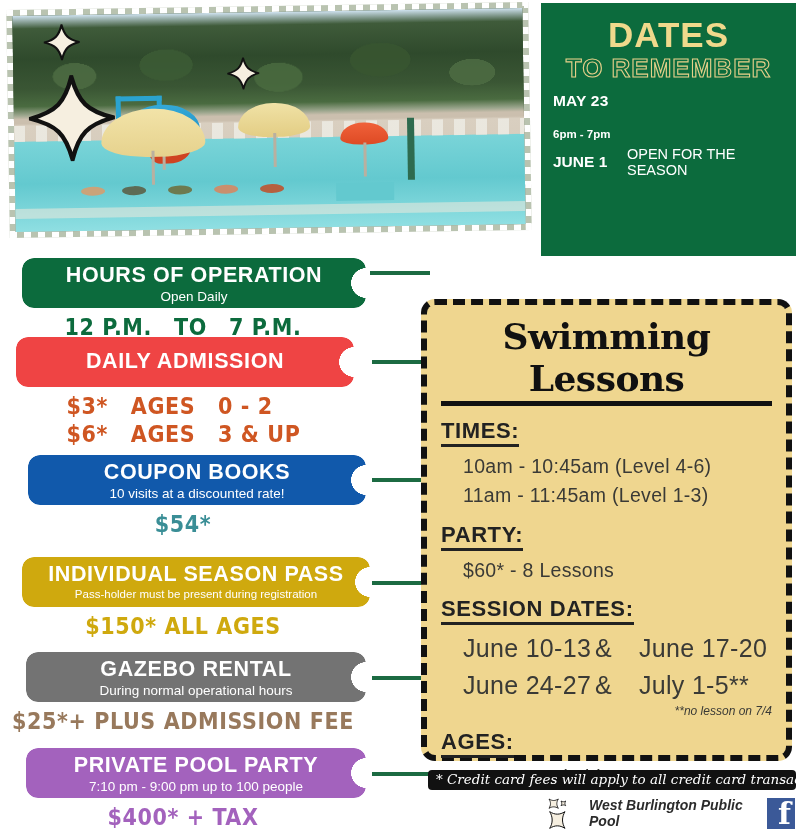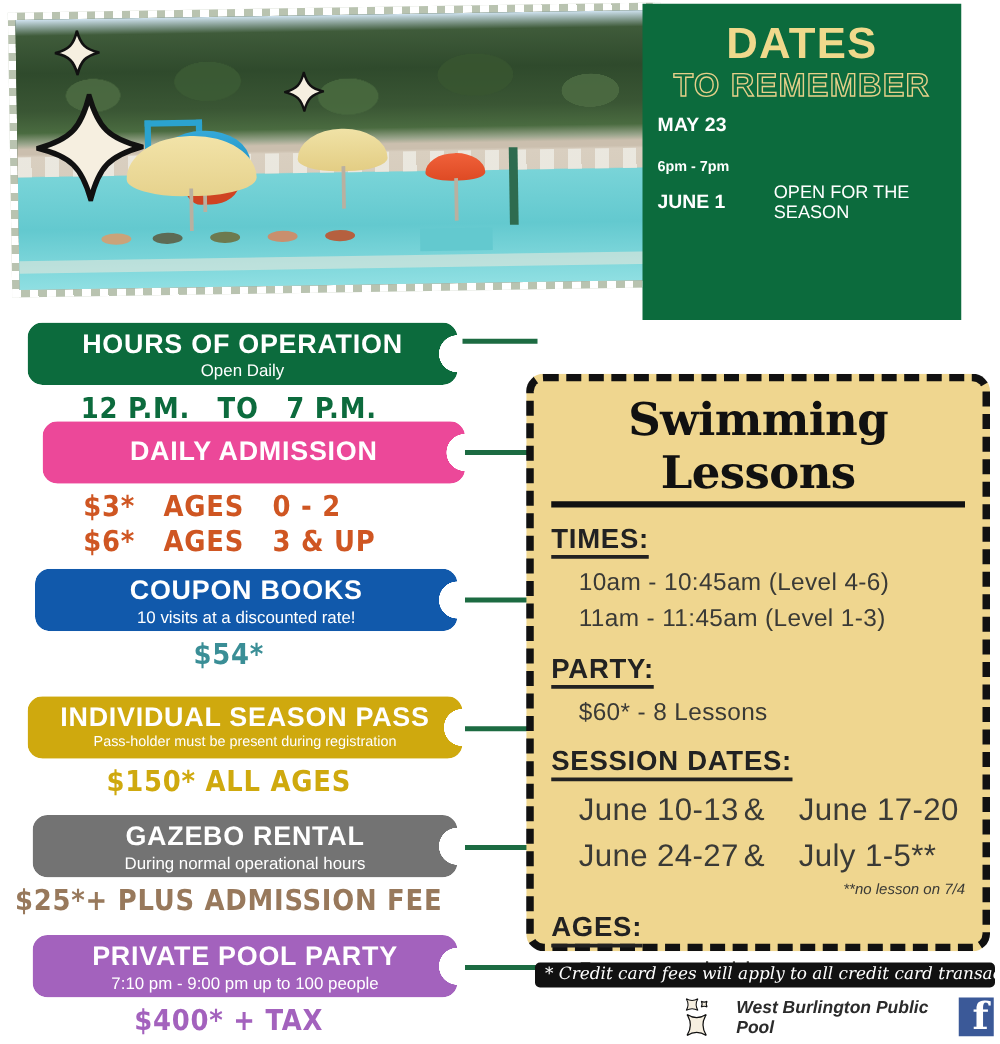--- a/index.html
+++ b/index.html
@@ -69,42 +69,42 @@
   .deck-edge { position:absolute; left:0; bottom:6%; width:100%; height:10px; background:#efe9dc; opacity:.55; }
   .board { position:absolute; left:63%; bottom:12%; width:58px; height:18px; background:#63c9cf; }
   .greenpost { position:absolute; left:77%; top:50%; width:7px; height:62px; background:#2e6b4f; }
 
   
   .sparkle { position:absolute; }
   .sparkle svg { display:block; }
 
   
   .dates {
-    position:absolute; left:514px; top:3px; width:255px; height:253px;
+    position:absolute; left:541px; top:3px; width:255px; height:253px;
     background:#0c6b3d; color:#fff; padding:10px 12px 8px;
   }
   .dates h1 {
     text-align:center; color:#f0d98c; font-size:35px; font-weight:bold;
     letter-spacing:1px; line-height:1.05; margin-top:4px;
   }
   .dates h2 {
     text-align:center; font-size:26px; font-weight:bold; letter-spacing:1px;
     color:#0c6b3d; -webkit-text-stroke:1.1px #e6d08a; line-height:1.1; margin-bottom:10px;
   }
   .dates .rowline { display:flex; margin-top:4px; }
   .dates .when { width:74px; flex:none; }
   .dates .when .d1 { font-size:15.5px; font-weight:bold; letter-spacing:.2px; }
   .dates .when .d2 { font-size:11.5px; font-weight:bold; margin-top:18px; }
   .dates .what { flex:1; }
   .dates .what .title { font-size:15.5px; letter-spacing:.2px; }
   .dates .what .sub { font-size:10.5px; font-style:italic; font-weight:bold; text-align:center; margin:1px 0 2px; }
   .dates ul { list-style:none; margin-left:14px; }
   .dates li { font-size:14.5px; line-height:1.5; position:relative; padding-left:14px; }
   .dates li:before { content:"•"; position:absolute; left:0; }
-  .dates .row2 { display:flex; align-items:center; margin-top:6px;gap:19px; }
+  .dates .row2 { display:flex; align-items:center; margin-top:6px; }
   .dates .row2 .d1 { width:74px; flex:none; font-size:15.5px; font-weight:bold; }
   .dates .row2 .t2 { font-size:14.5px; }
 
   
   .pill-block { position:absolute; left:0; width:400px; }
   .pill {
     position:relative; height:50px; border-radius:12px;
     color:#fff; text-align:center; padding-top:5px;
     -webkit-mask: radial-gradient(circle 15px at 100% 50%, transparent 98%, #000 100%);
             mask: radial-gradient(circle 15px at 100% 50%, transparent 98%, #000 100%);
@@ -231,21 +231,21 @@
       <div class="row">
         <span>12 P.M.</span>
         <span>TO</span>
         <span>7 P.M.</span>
       </div>
     </div>
   </div>
   <div class="connector" style="left:370px;top:271px;width:60px;"></div>
 
   <div class="pill-block" style="top:337px;">
-    <div class="pill" style="background:#ec4899;margin-left:34px;width:338px;padding-top:12px;">
+    <div class="pill" style="background:#ef4444;margin-left:16px;width:338px;padding-top:12px;">
       <div class="ttl">DAILY ADMISSION</div>
     </div>
     <div class="price" style="color:#cf5622;width:366px;">
       <div class="row">
         <span style="width:52px;text-align:right;">$3*</span>
         <span style="width:66px;">AGES</span>
         <span style="width:92px;text-align:left;">0 - 2</span>
       </div>
       <div class="row">
         <span style="width:52px;text-align:right;">$6*</span>

